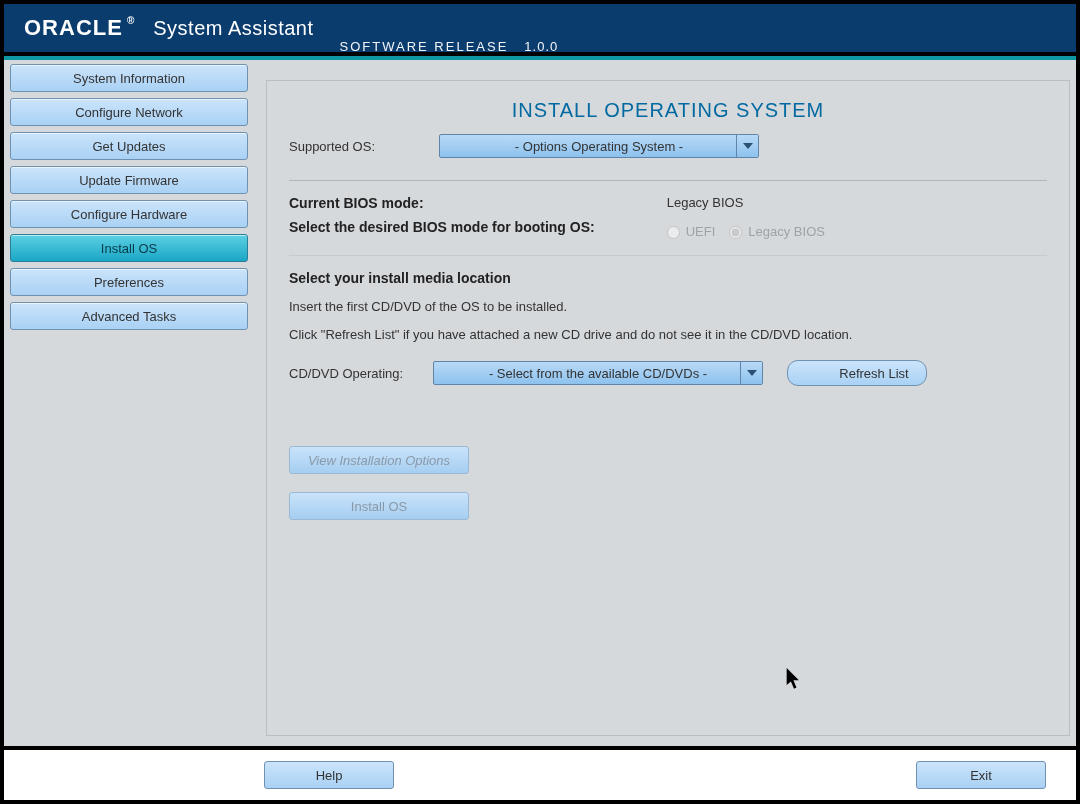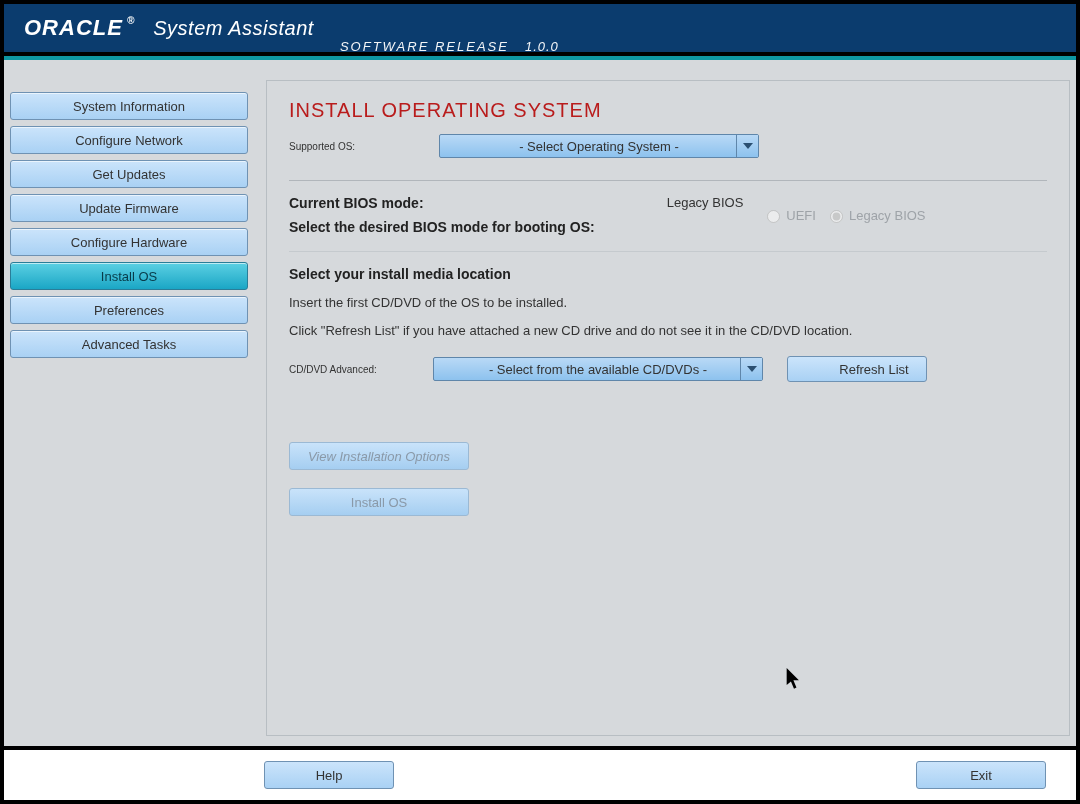--- a/index.html
+++ b/index.html
@@ -10,21 +10,20 @@
     background: #000;
   }
   .header {
     position: absolute;
     left: 4px; right: 4px; top: 4px; height: 48px;
     background: #0b3c6e;
     color: #fff;
     display: flex; align-items: center;
     padding-left: 20px;
     gap: 18px;
-    font-style: italic;
   }
   .oracle-logo {
     display:flex; align-items:center; gap:4px;
     font-weight: 600; letter-spacing: 1px; font-size: 22px;
     color: #fff;
   }
   .oracle-logo .reg { font-size: 10px; vertical-align: top; position:relative; top:-8px; }
   .header-title { font-size: 20px; font-weight: 400; letter-spacing: 0.5px; }
   .header-sub { font-size: 13px; letter-spacing: 2px; margin-left: 8px; opacity:0.95; }
 
@@ -33,21 +32,21 @@
     background: #0e97a3;
   }
 
   .body-area {
     position:absolute; left:4px; right:4px; top:60px; bottom:58px;
     background: #d6d9dc;
     overflow:hidden;
   }
 
   .sidebar {
-    position:absolute; left:6px; top:32px; width:238px;
+    position:absolute; left:6px; top:4px; width:238px;
     display:flex; flex-direction:column; gap:6px;
   }
   .nav-btn {
     height:28px;
     background: linear-gradient(to bottom, #cbe4fb 0%, #a9d1f4 100%);
     border:1px solid #6f92b3;
     border-radius:3px;
     font-size:13px; color:#333;
     display:flex; align-items:center; justify-content:center;
     cursor:pointer;
@@ -59,28 +58,29 @@
     border-color:#2a7d98;
   }
 
   .main-panel {
     position:absolute; left:262px; right:6px; top:20px; bottom:10px;
     background:#d6d9dc;
     border:1px solid #b8bec3;
     padding:18px 22px 22px 22px;
   }
   .panel-title {
-    font-size:20px; letter-spacing:1px; color:#b91c1c; font-weight:400;
+    font-size:20px; letter-spacing:1px; color:#0369a1; font-weight:400;
     margin-bottom:12px;
+    text-align:center;
   }
   .section-subtitle {
     font-size:14px; font-weight:bold; color:#222; margin-bottom:12px;
   }
   .row { display:flex; align-items:center; gap:30px; margin-bottom:10px; }
-  .label { font-size:10px; color:#333; }
+  .label { font-size:13px; color:#333; }
   .label-bold { font-size:14px; font-weight:bold; color:#222; }
 
   .select {
     position:relative;
     height:24px; width:320px;
     background: linear-gradient(to bottom,#b9d9f6 0%,#8dc2ee 100%);
     border:1px solid #5f86aa;
     border-radius:2px;
     display:flex; align-items:center; justify-content:center;
     font-size:13px; color:#333; cursor:pointer;
@@ -93,35 +93,35 @@
   }
   .arrow-down {
     width:0; height:0; border-left:5px solid transparent; border-right:5px solid transparent; border-top:6px solid #2b4f71;
   }
 
   .divider { height:1px; background:#b1b6bb; margin:22px 0 14px 0; }
   .divider-light { height:1px; background:#c5cace; margin:16px 0 14px 0; }
 
   .bios-grid { display:flex; gap:72px; }
   .bios-left { display:flex; flex-direction:column; gap:8px; }
-  .bios-right { display:flex; flex-direction:row; gap:24px; }
+  .bios-right { display:flex; flex-direction:column; gap:14px; }
   .bios-value { font-size:13px; color:#333; }
   .radio-row { display:flex; gap:14px; align-items:center; }
   .radio { display:flex; align-items:flex-end; gap:6px; font-size:13px; color:#888; }
   .radio input { accent-color:#6fa6d9; }
   .radio.disabled { color:#9ea3a8; }
 
   .desc { font-size:13px; color:#333; margin:13px 0; }
 
   .os-select-row { display:flex; align-items:center; gap:24px; margin-top:10px; }
 
   .small-btn {
     height:26px; width:140px;
     background: linear-gradient(to bottom,#cbe4fb 0%,#a9d1f4 100%);
-    border:1px solid #6f92b3; border-radius:3px;
+    border:1px solid #6f92b3; border-radius:11px;
     font-size:13px; color:#333; cursor:pointer;
     display:flex; align-items:center; justify-content:center;padding-left:34px;
   }
 
   .action-btn {
     height:28px; width:180px;
     background: linear-gradient(to bottom,#c9e3fa 0%,#a5cef1 100%);
     border:1px solid #9bb9d4; border-radius:3px;
     font-size:13px; color:#8a99a8;
     display:flex; align-items:center; justify-content:center;
@@ -195,21 +195,21 @@
           <span>Advanced Tasks</span>
         </div>
     </div>
 
     <div class="main-panel">
       <div class="panel-title">INSTALL OPERATING SYSTEM</div>
 
       <div class="row">
         <span class="label" style="width:120px;">Supported OS:</span>
         <div class="select">
-          <span>- Select Operating System -</span>
+          <span>- Options Operating System -</span>
           <div class="arrow-box">
               <div class="arrow-down"></div>
             </div>
         </div>
       </div>
 
       <div class="divider"></div>
 
       <div class="bios-grid">
         <div class="bios-left">
@@ -231,21 +231,21 @@
         </div>
       </div>
 
       <div class="divider-light"></div>
 
       <div class="section-subtitle">Select your install media location</div>
       <div class="desc">Insert the first CD/DVD of the OS to be installed.</div>
       <div class="desc" style="margin-top:12px;">Click "Refresh List" if you have attached a new CD drive and do not see it in the CD/DVD location.</div>
 
       <div class="os-select-row" style="margin-top:18px;">
-        <span class="label" style="width:120px;">CD/DVD Advanced:</span>
+        <span class="label" style="width:120px;">CD/DVD Operating:</span>
         <div class="select" style="width:330px;">
           <span>- Select from the available CD/DVDs -</span>
           <div class="arrow-box">
               <div class="arrow-down"></div>
             </div>
         </div>
         <div class="small-btn">
           <span>Refresh List</span>
         </div>
       </div>

